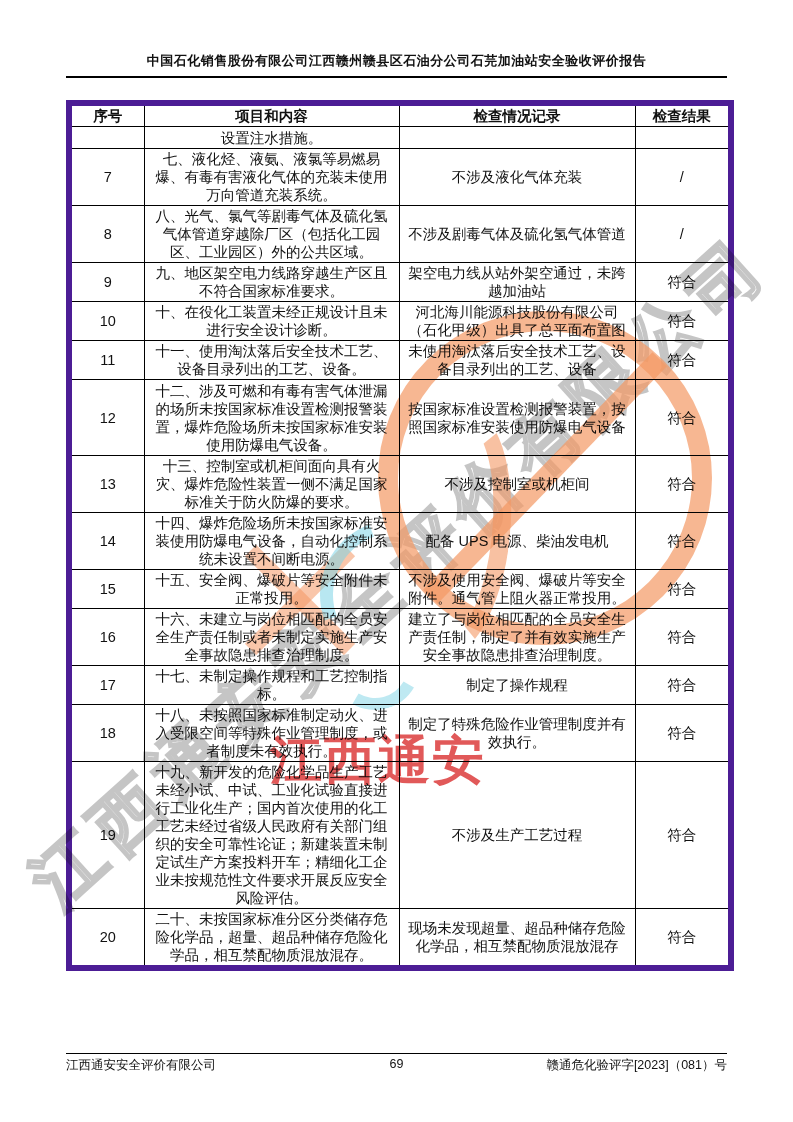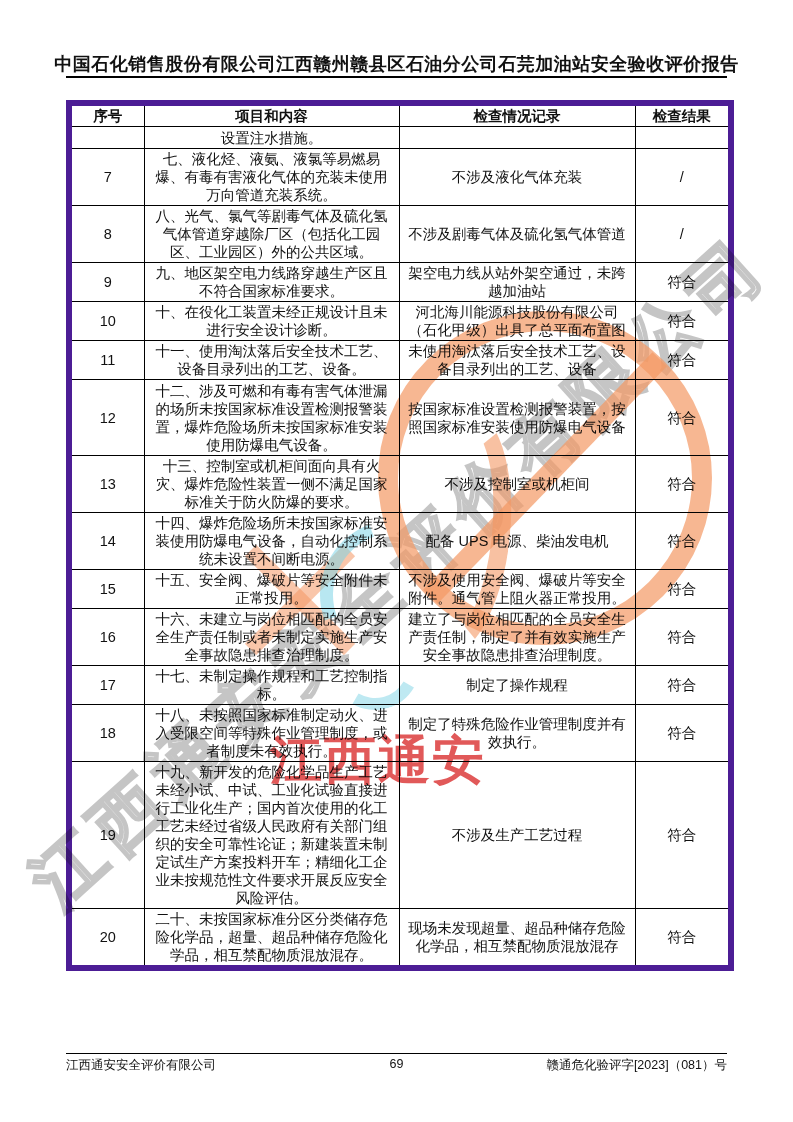--- a/index.html
+++ b/index.html
@@ -8,21 +8,21 @@
     width:793px;height:1122px;
     margin:0 auto;
     background:#ffffff;
     font-family:"Liberation Sans", sans-serif;
     color:#111;
     overflow:hidden;
   }
   
   .doc-title{
     position:absolute;left:0;top:52px;width:100%;
-    text-align:center;font-size:18px;font-weight:bold;
+    text-align:center;font-size:13px;font-weight:bold;
     letter-spacing:.5px;color:#111;
   }
   .header-rule{
     position:absolute;left:66px;top:76px;width:661px;height:2px;background:#000;
   }
   
   table.insp{
     position:absolute;left:66px;top:100px;width:662px;
     border-collapse:collapse;table-layout:fixed;
     border:6px solid #4c1d95;

